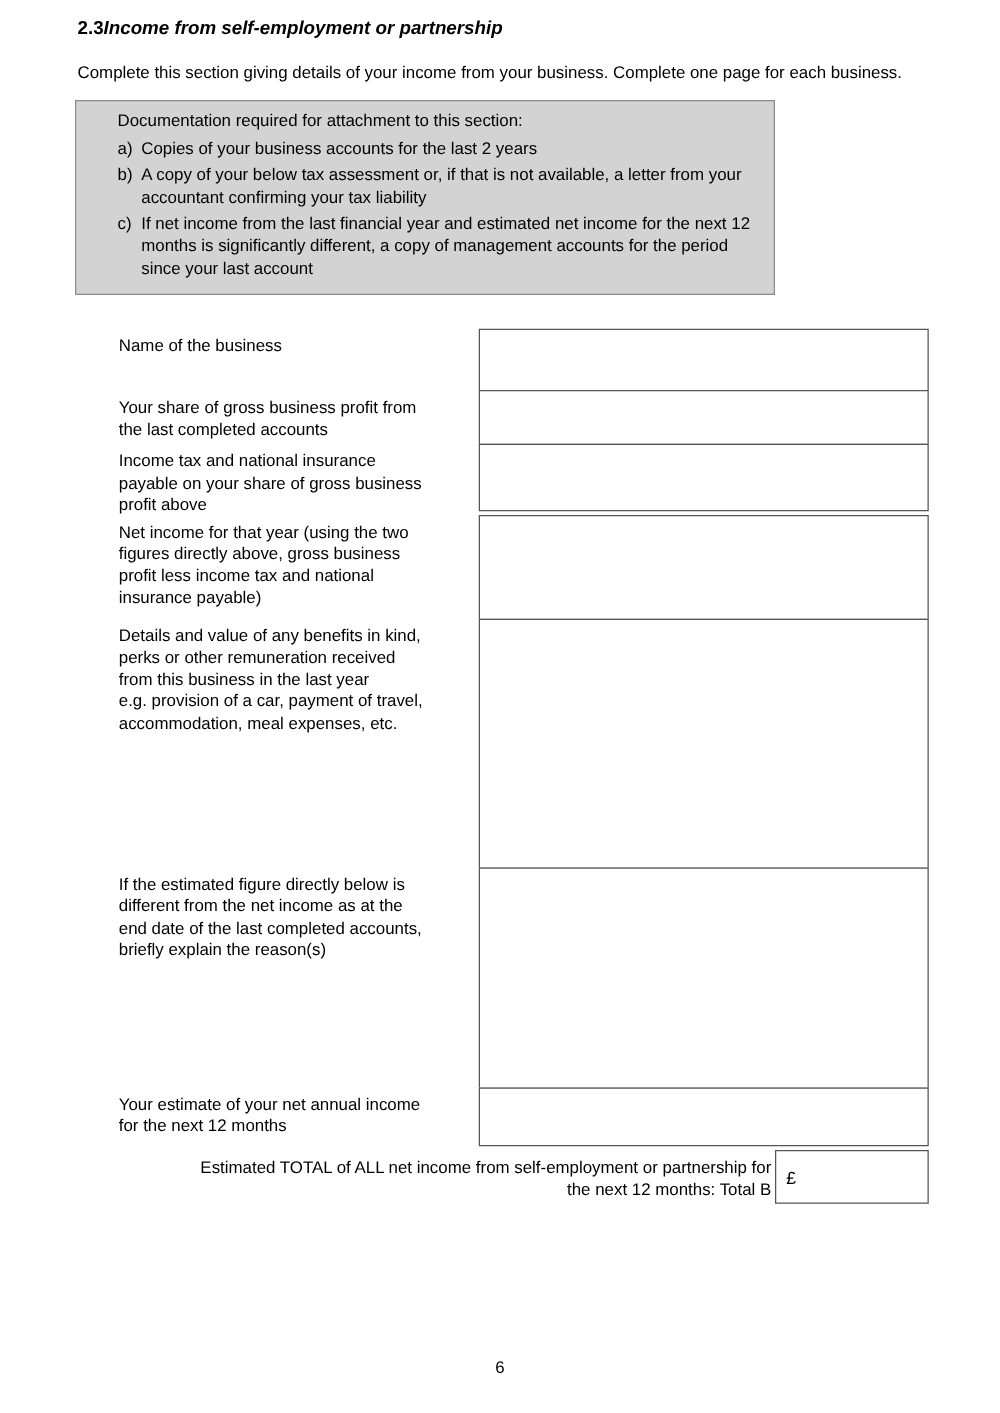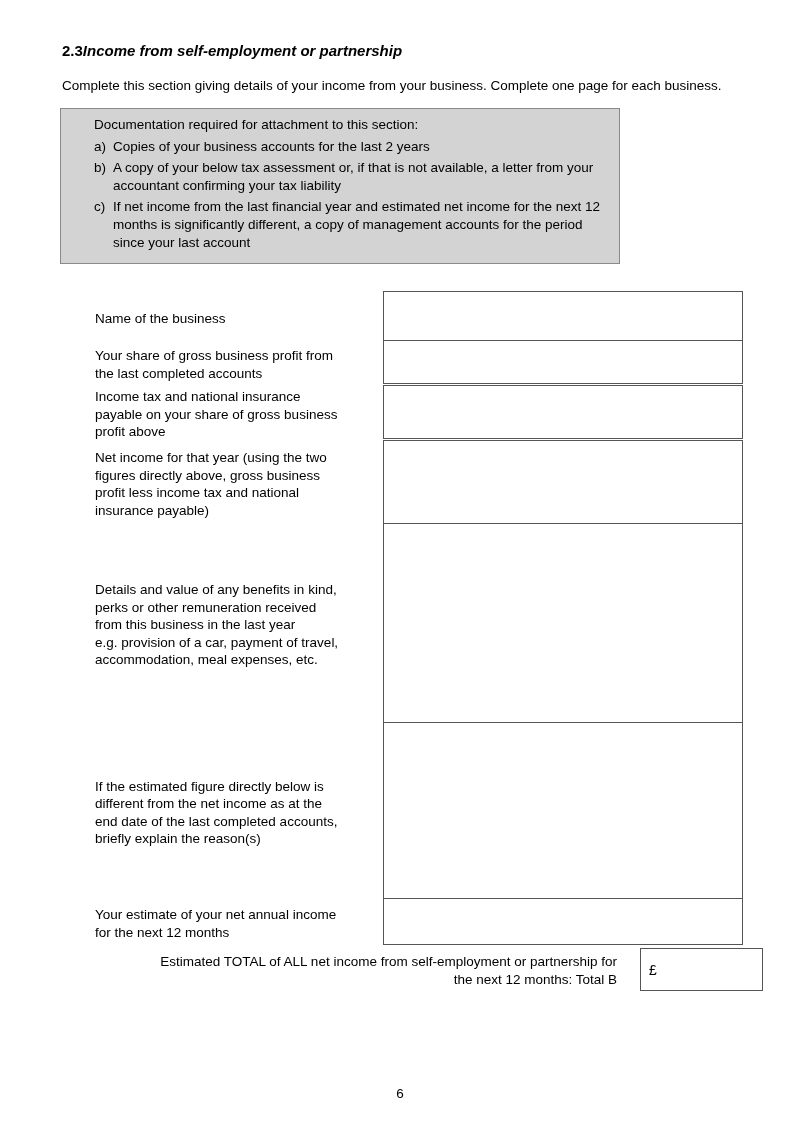--- a/index.html
+++ b/index.html
@@ -1,20 +1,20 @@
 <!DOCTYPE html>
 <html><head>
 <meta charset="utf-8">
 <style>
   html,body { margin:0; padding:0; background:#ffffff; }
   .page {
     position:relative;
     width:800px; height:1130px;
     box-sizing:border-box;
-    padding:42px 56px 0 62px;
+    padding:14px 56px 0 62px;
     font-family:"Liberation Sans","DejaVu Sans",sans-serif;
     font-size:13.5px;
     color:#000;
     background:#fff;
   }
   .heading { display:flex; align-items:baseline; margin:0 0 18px 0; }
   .sec-num { font-weight:bold; font-size:15px; }
   .sec-title { font-weight:bold; font-style:italic; font-size:15px; }
   .intro { margin:0 0 13px 0; line-height:18px; }
 
@@ -25,21 +25,21 @@
     background:#d3d3d3;
     border:1px solid #8a8a8a;
     padding:7px 12px 11px 33px;
   }
   .doc-header { line-height:18px; margin-bottom:4px; }
   .doc-item { display:flex; line-height:18px; margin-top:3px; }
   .doc-marker { width:19px; flex:0 0 19px; }
   .doc-text { flex:1; }
 
   .form { margin-top:27px; }
-  .row { display:flex; align-items:center; }
+  .row { display:flex; align-items:flex-start; }
   .row + .row { margin-top:-1px; }
   .lbl {
     width:321px; flex:0 0 321px;
     box-sizing:border-box;
     padding:5px 36px 0 33px;
     line-height:17.5px;
     white-space:pre-line;
   }
   .box {
     width:360px; flex:0 0 360px;
@@ -50,21 +50,21 @@
   .r1 .box { height:50px; }
   .r2 .box { height:46px; }
   .r3 .box { height:44px; }
   .r4 .box { height:54px; }
   .r5 .box { height:84px; }
   .r6 .box { height:200px; }
   .r7 .box { height:48px; }
   .r8 .box { height:177px; }
   .r9 .box { height:47px; }
 
-  .total-row { display:flex; align-items:flex-start; margin-top:3px;gap:20px; }
+  .total-row { display:flex; align-items:flex-start; margin-top:3px; }
   .total-label {
     width:555px; flex:0 0 555px;
     box-sizing:border-box;
     text-align:right;
     line-height:18px;
     padding-top:5px;
     white-space:pre-line;
   }
   .total-box {
     width:123px; flex:0 0 123px;

